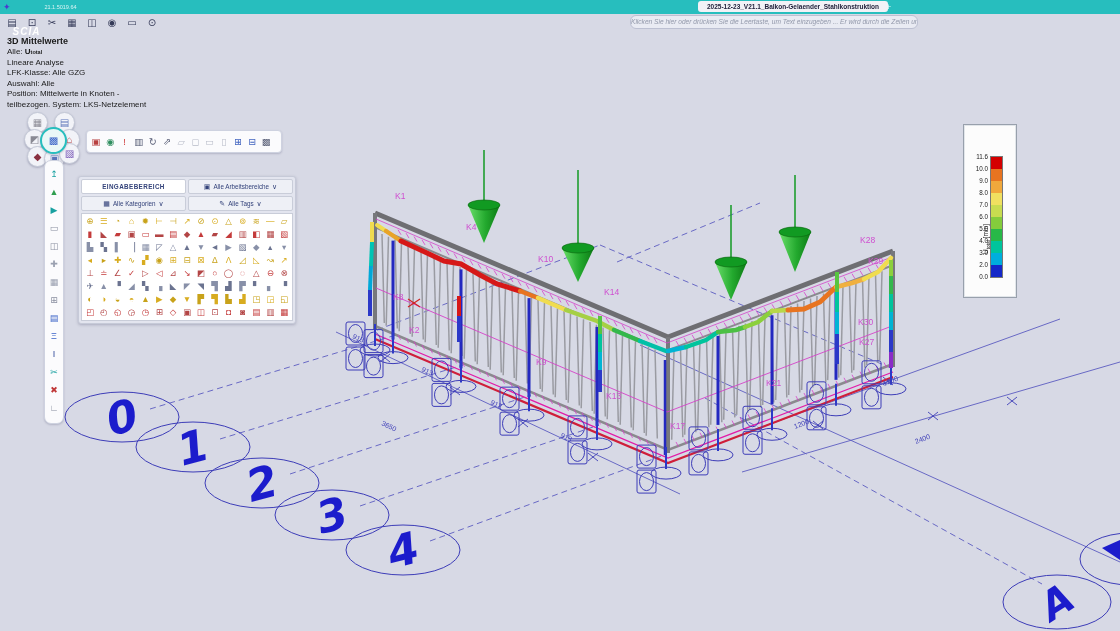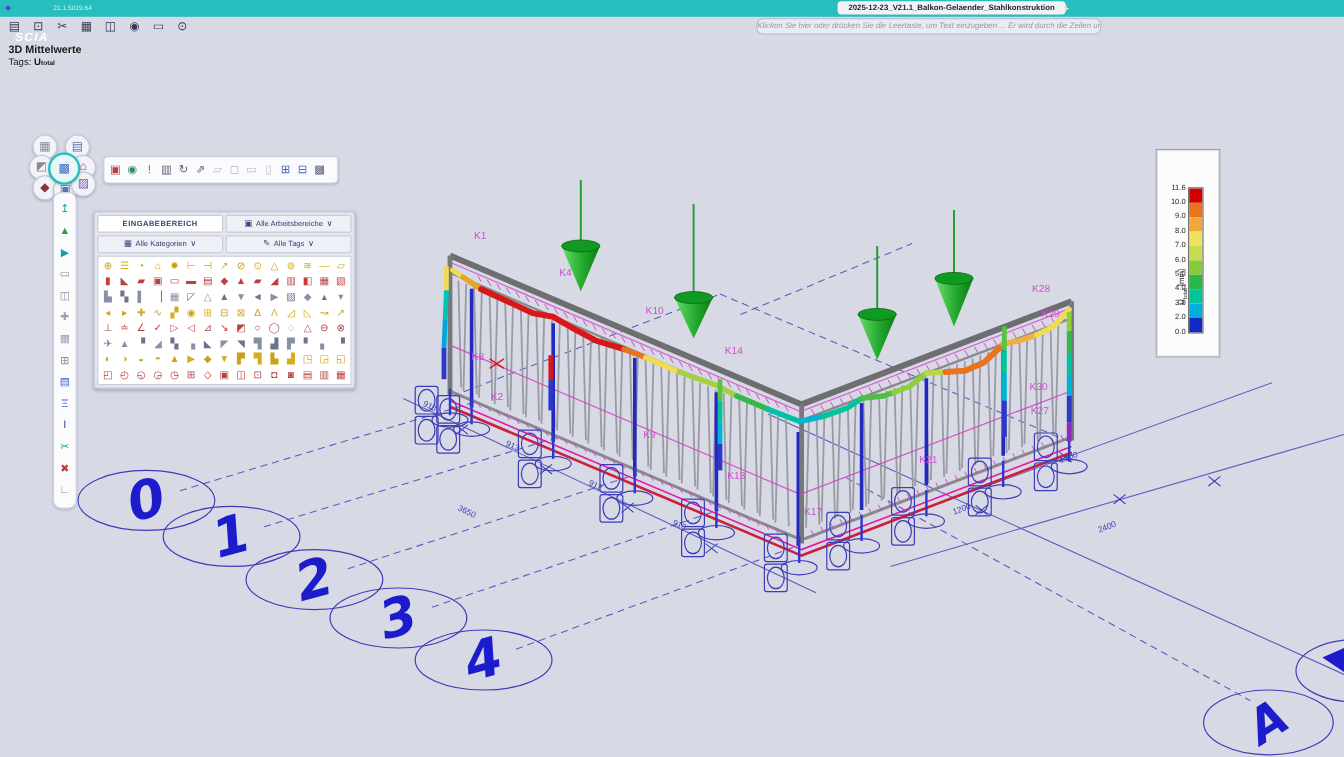--- a/index.html
+++ b/index.html
@@ -525,23 +525,30 @@
       <span class="tt-icon">▦</span>
       <span class="tt-icon">◫</span>
       <span class="tt-icon">◉</span>
       <span class="tt-icon">▭</span>
       <span class="tt-icon">⊙</span>
     </div>
 
   <div class="result-info">
     <div class="ri-title">3D Mittelwerte</div>
     <div class="ri-line">
-      <span>Tags:</span>
+      <span>Alle:</span>
       <span class="ri-val">U</span><span class="ri-sub">total</span>
     </div>
+    <div id="riLines">
+        <div class="ri-line">Lineare Analyse</div>
+        <div class="ri-line">LFK-Klasse: Alle GZG</div>
+        <div class="ri-line">Auswahl: Alle</div>
+        <div class="ri-line">Position: Mittelwerte in Knoten -</div>
+        <div class="ri-line">teilbezogen. System: LKS-Netzelement</div>
+      </div>
   </div>
 
   <div class="radial" id="radialMenu">
       <span class="rad-btn" style="color: rgb(138, 138, 148); left: 3px; top: 2px;">▦</span>
       <span class="rad-btn" style="color: rgb(90, 116, 184); left: 30px; top: 2px;">▤</span>
       <span class="rad-btn" style="color: rgb(138, 138, 148); left: 0px; top: 19px;">◩</span>
       <span class="rad-btn sel" style="color: rgb(60, 100, 200); left: 16px; top: 17px;">▩</span>
       <span class="rad-btn" style="color: rgb(184, 64, 64); left: 35px; top: 19px;">⌂</span>
       <span class="rad-btn" style="color: rgb(138, 48, 64); left: 3px; top: 36px;">◆</span>
       <span class="rad-btn" style="color: rgb(90, 116, 184); left: 20px; top: 38px;">▣</span>

